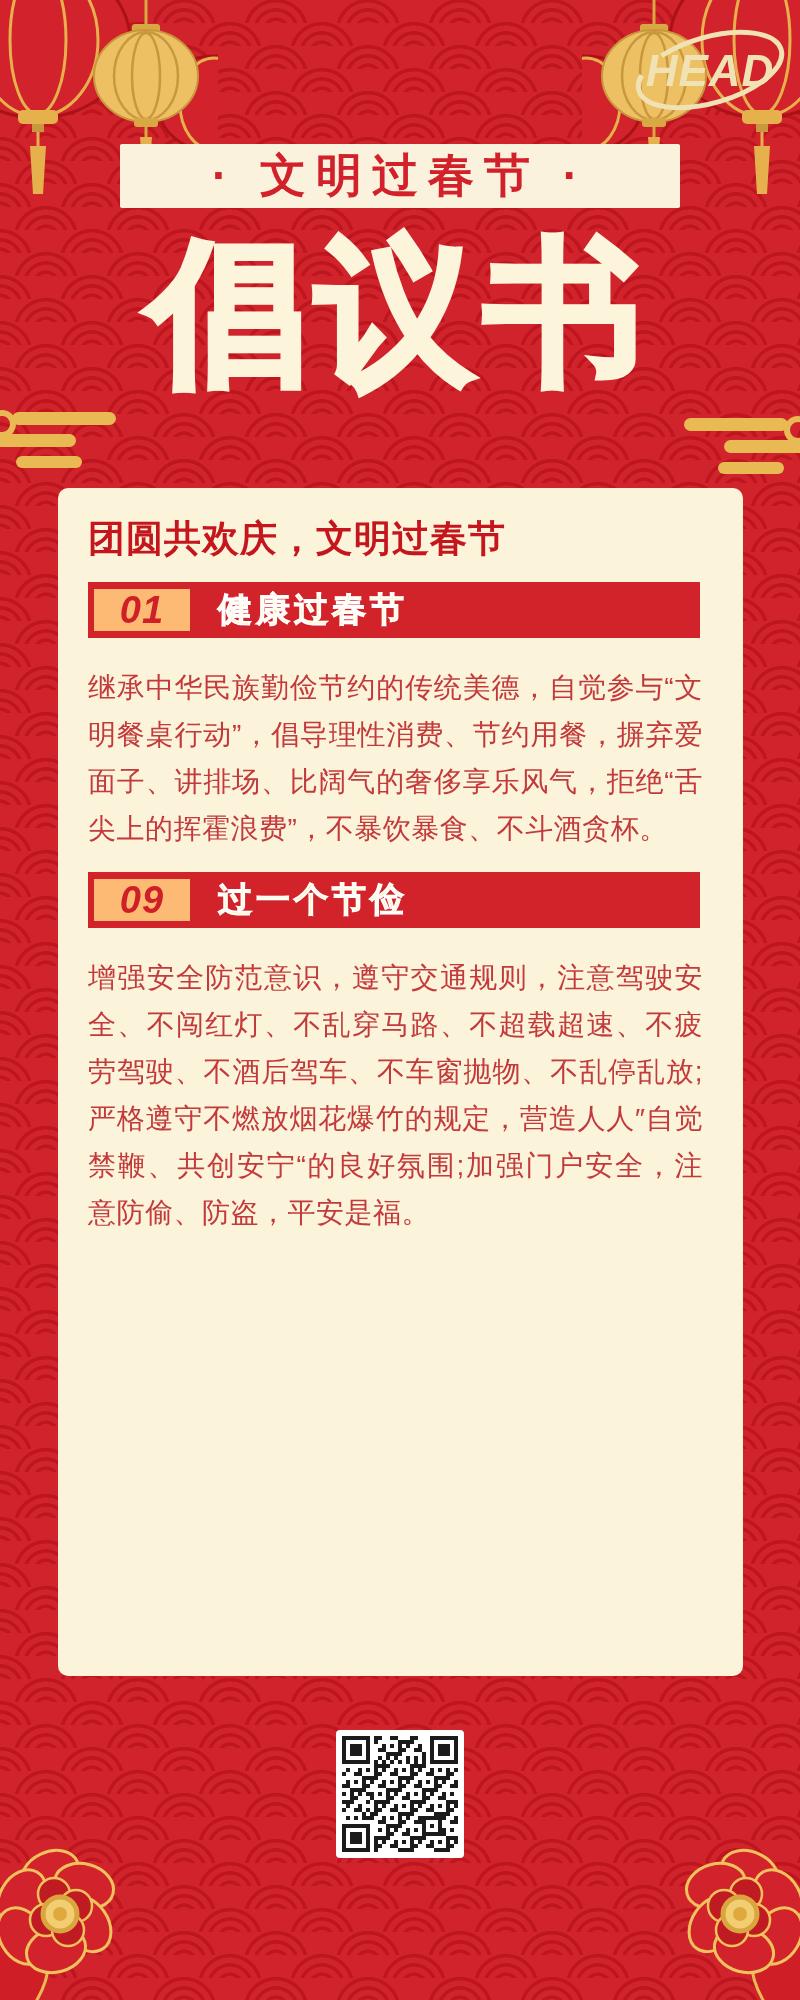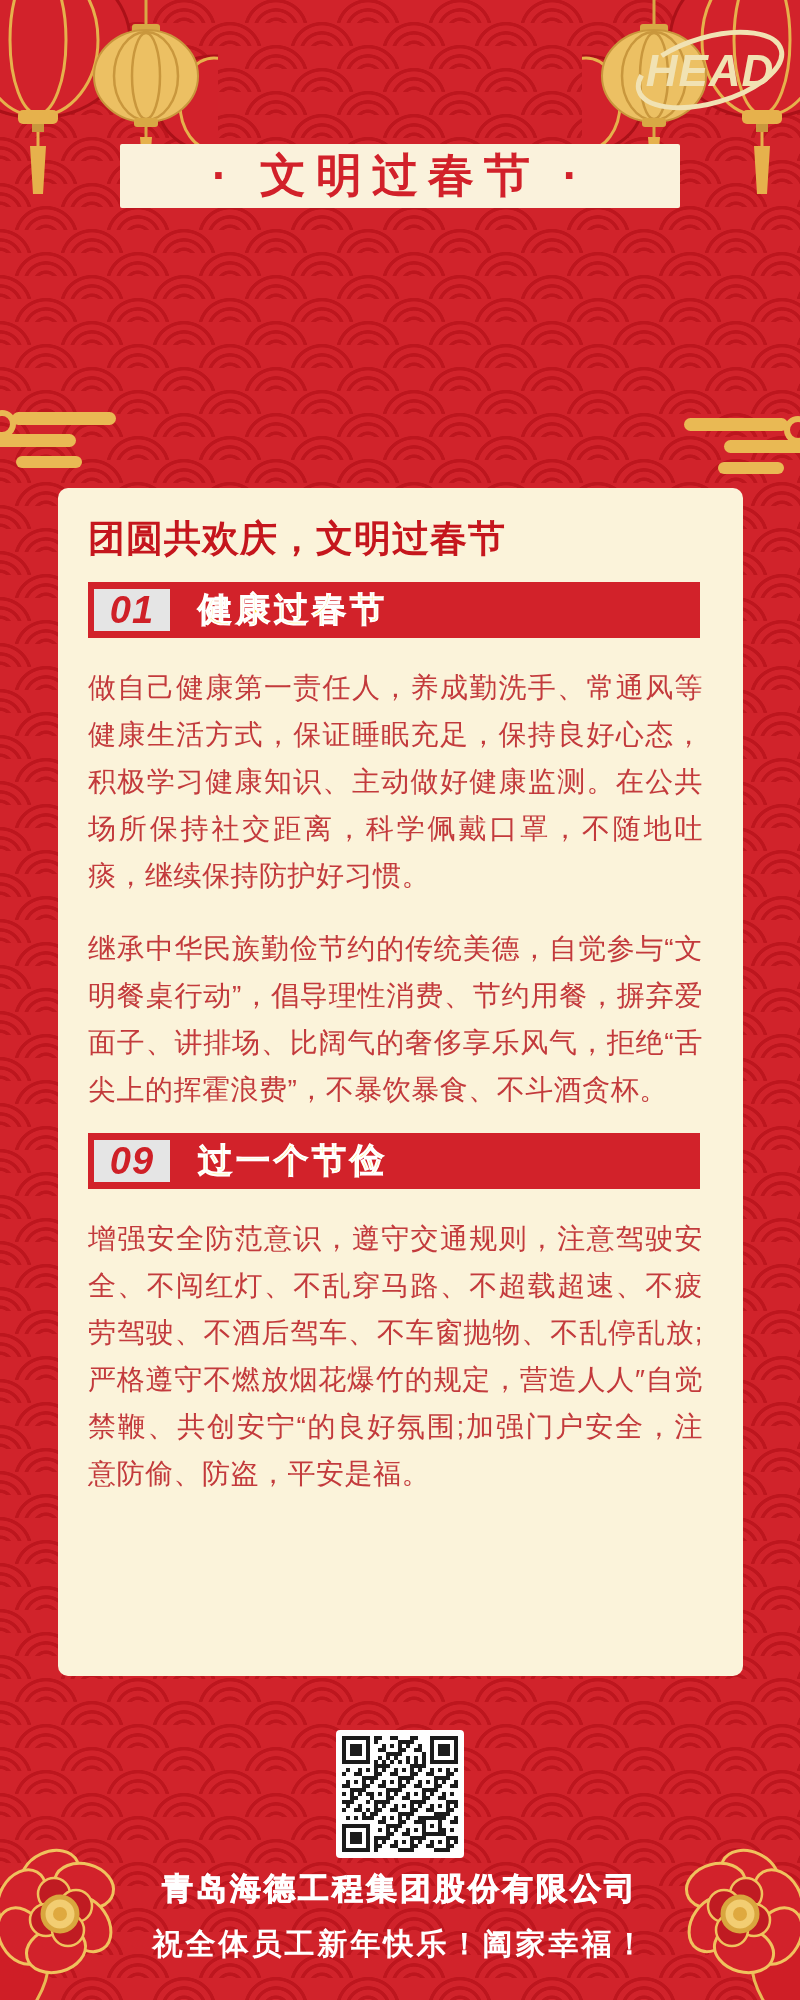--- a/index.html
+++ b/index.html
@@ -57,21 +57,21 @@
     margin:12px 0 0;font-size:28px;line-height:47px;color:#c33a3c;
     text-align:justify;letter-spacing:.5px;
   }
   .panel p.intro{text-indent:2em;}
   .panel p.sec-body{margin-top:26px;}
   .sec-bar{
     margin:20px 3px 0 0;height:56px;background:#d2222a;
     display:flex;align-items:center;
   }
   .sec-num{
-    margin-left:6px;width:76px;height:42px;background:#e5e5e5;
+    margin-left:6px;width:96px;height:42px;background:#fdba74;
     display:flex;align-items:center;justify-content:center;
     color:#cf2027;font-size:38px;font-weight:900;font-style:italic;letter-spacing:1px;
   }
   .sec-title{
     margin-left:28px;color:#fde047;font-size:34px;font-weight:800;letter-spacing:4px;
     -webkit-text-stroke:1px #ffffff;
   }
 
   
   .qr{
@@ -143,20 +143,21 @@
   <div class="layer logo">
     <svg viewBox="0 0 180 100" width="180" height="100">
       <ellipse cx="90" cy="50" rx="74" ry="33" fill="none" stroke="#f1e2b3" stroke-width="5" transform="rotate(-16 90 50)" stroke-dasharray="230 28" stroke-dashoffset="40"></ellipse>
       <text x="90" y="66" text-anchor="middle" font-size="44" font-weight="900" font-style="italic" fill="#f1e2b3" letter-spacing="1">HEAD</text>
     </svg>
   </div>
 
   <div class="layer banner">
     <span>· 文明过春节 ·</span>
   </div>
+  <h1 class="layer main-title">倡议书</h1>
 
   <div class="layer cloud left">
     <svg viewBox="0 0 130 80" width="130" height="80">
       <circle cx="16" cy="26" r="11" fill="none" stroke="#e9b954" stroke-width="6"></circle>
       <rect x="26" y="14" width="104" height="13" rx="6.5" fill="#e9b954"></rect>
       <rect x="2" y="36" width="88" height="13" rx="6.5" fill="#e9b954"></rect>
       <rect x="30" y="58" width="66" height="12" rx="6" fill="#e9b954"></rect>
     </svg>
   </div>
   <div class="layer cloud right">
@@ -168,21 +169,20 @@
     </svg>
   </div>
 
   <main class="layer panel">
     <h2>团圆共欢庆，文明过春节</h2>
 
     <div class="sec-bar">
       <span class="sec-num">01</span>
       <span class="sec-title">健康过春节</span>
     </div>
-    <p class="sec-body">做自己健康第一责任人，养成勤洗手、常通风等健康生活方式，保证睡眠充足，保持良好心态，积极学习健康知识、主动做好健康监测。在公共场所保持社交距离，科学佩戴口罩，不随地吐痰，继续保持防护好习惯。</p>
 
     <p class="sec-body">继承中华民族勤俭节约的传统美德，自觉参与“文明餐桌行动”，倡导理性消费、节约用餐，摒弃爱面子、讲排场、比阔气的奢侈享乐风气，拒绝“舌尖上的挥霍浪费”，不暴饮暴食、不斗酒贪杯。</p>
 
     <div class="sec-bar">
       <span class="sec-num">09</span>
       <span class="sec-title">过一个节俭</span>
     </div>
     <p class="sec-body">增强安全防范意识，遵守交通规则，注意驾驶安全、不闯红灯、不乱穿马路、不超载超速、不疲劳驾驶、不酒后驾车、不车窗抛物、不乱停乱放;严格遵守不燃放烟花爆竹的规定，营造人人″自觉禁鞭、共创安宁“的良好氛围;加强门户安全，注意防偷、防盗，平安是福。</p>
   </main>
 
@@ -580,24 +580,20 @@
           <rect x="64" y="112" width="4" height="4"></rect>
           <rect x="68" y="112" width="4" height="4"></rect>
           <rect x="92" y="112" width="4" height="4"></rect>
           <rect x="96" y="112" width="4" height="4"></rect>
           <rect x="100" y="112" width="4" height="4"></rect>
           <rect x="104" y="112" width="4" height="4"></rect>
         </g>
       </svg>
   </div>
 
-  <div class="layer footer">
-    <div class="company">青岛海德工程集团股份有限公司</div>
-    <div class="wish">祝全体员工新年快乐！阖家幸福！</div>
-  </div>
 
   <div class="layer flower left">
     <svg viewBox="0 0 190 180" width="190" height="180">
       <path d="M-5 180 L-5 70 Q30 78 52 108 Q72 138 44 180 Z" fill="#cf1e26" stroke="#e9b955" stroke-width="3"></path>
       <g fill="#d2222b" stroke="#f0c25e" stroke-width="3">
         <ellipse cx="62" cy="46" rx="30" ry="22" transform="rotate(-25 62 46)"></ellipse>
         <ellipse cx="96" cy="58" rx="30" ry="22" transform="rotate(15 96 58)"></ellipse>
         <ellipse cx="34" cy="70" rx="30" ry="22" transform="rotate(-60 34 70)"></ellipse>
         <ellipse cx="98" cy="96" rx="30" ry="22" transform="rotate(55 98 96)"></ellipse>
         <ellipse cx="34" cy="108" rx="30" ry="22" transform="rotate(60 34 108)"></ellipse>

